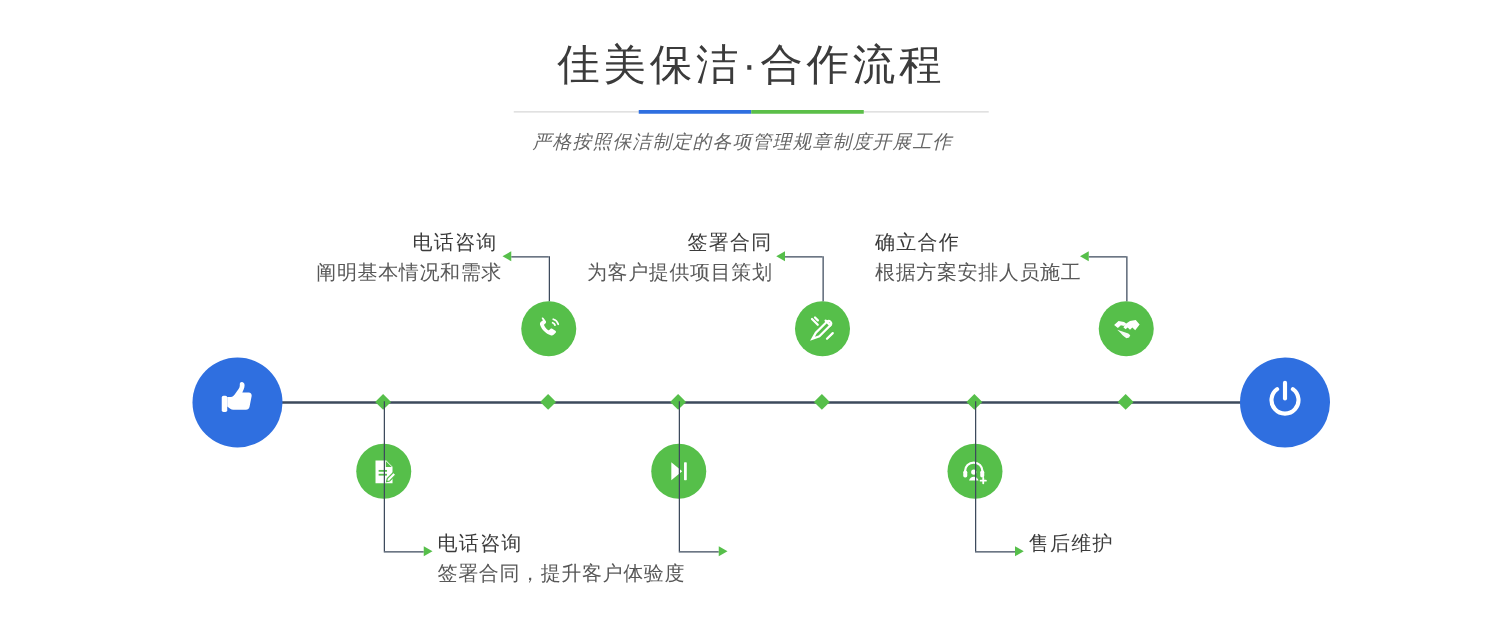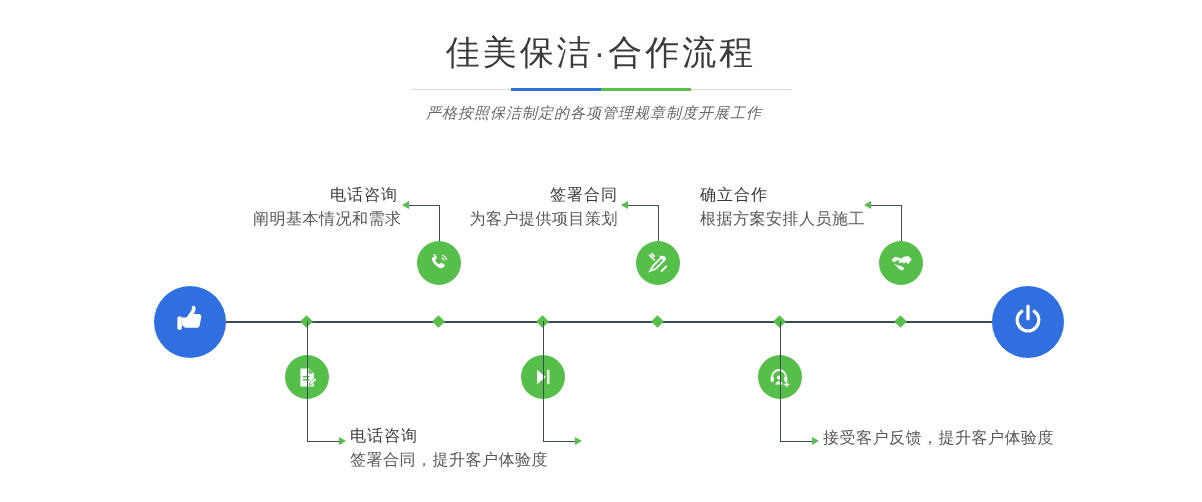--- a/index.html
+++ b/index.html
@@ -297,17 +297,17 @@
           <path d="M7.2 19.4c.5-2 2-3.1 3.8-3.1s3.3 1.1 3.8 3.1z"></path>
           <path d="M18.6 17.4v4.2M16.5 19.5h4.2" stroke="#ffffff" stroke-width="1.5" stroke-linecap="round"></path>
         </svg>
       </span>
     </div>
     <div class="dot" style="left:775px; top:317px;"></div>
     <div class="connector conn-v" style="left:780px; top:321px; height:120px;"></div>
     <div class="connector conn-h" style="left:780px; top:441px; width:32px;"></div>
     <div class="arrow right" style="left:812px; top:437px;"></div>
     <div class="label below" style="left:823px; top:425px;">
-      <div class="lab-desc">接受客户反馈，提升客户体验度</div>
+      <div class="lab-title">售后维护</div>
     </div>
 
   </div>
 </div>
 
 </body></html>

